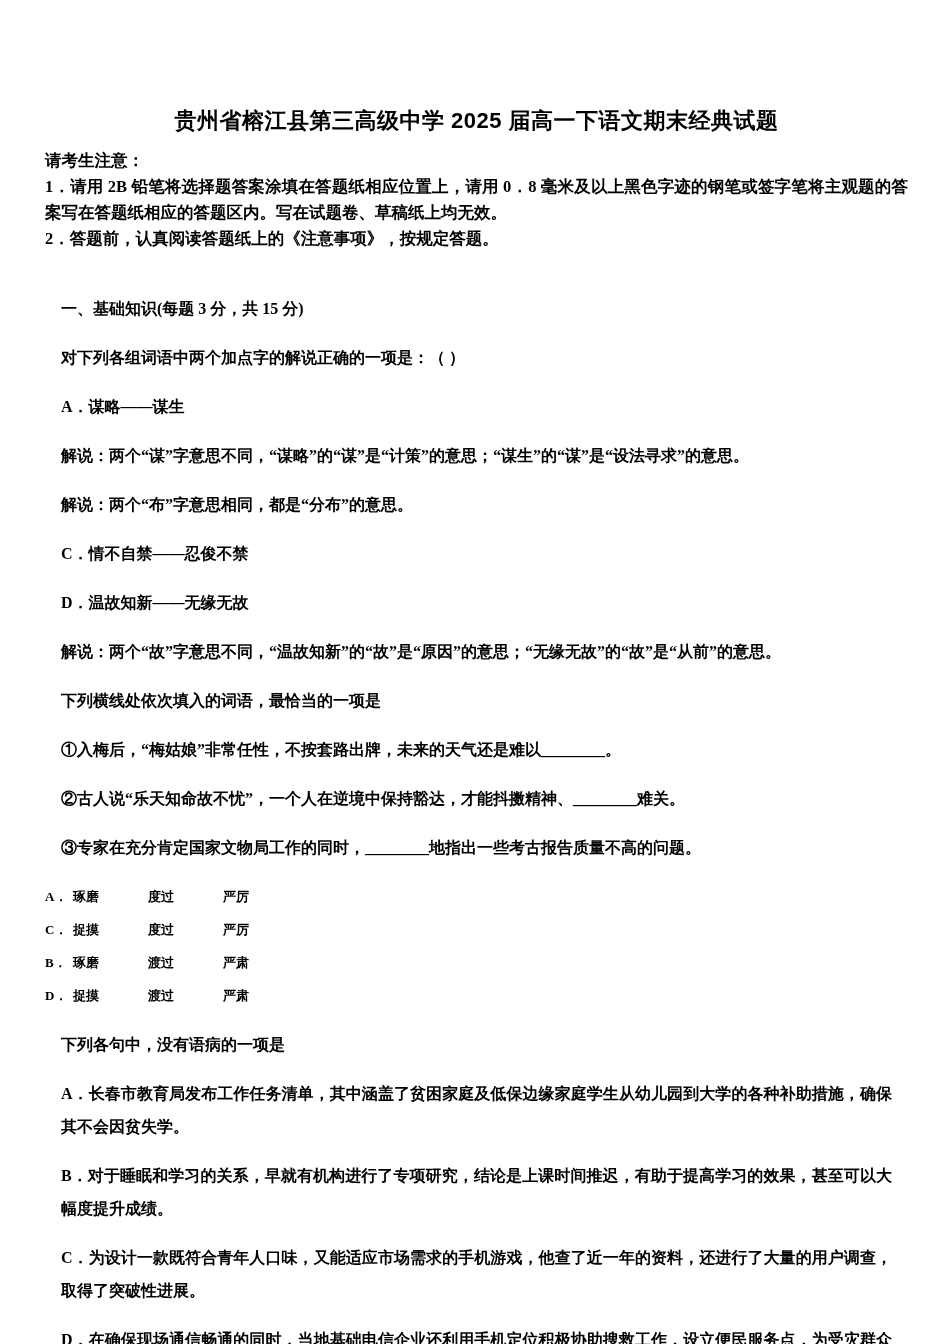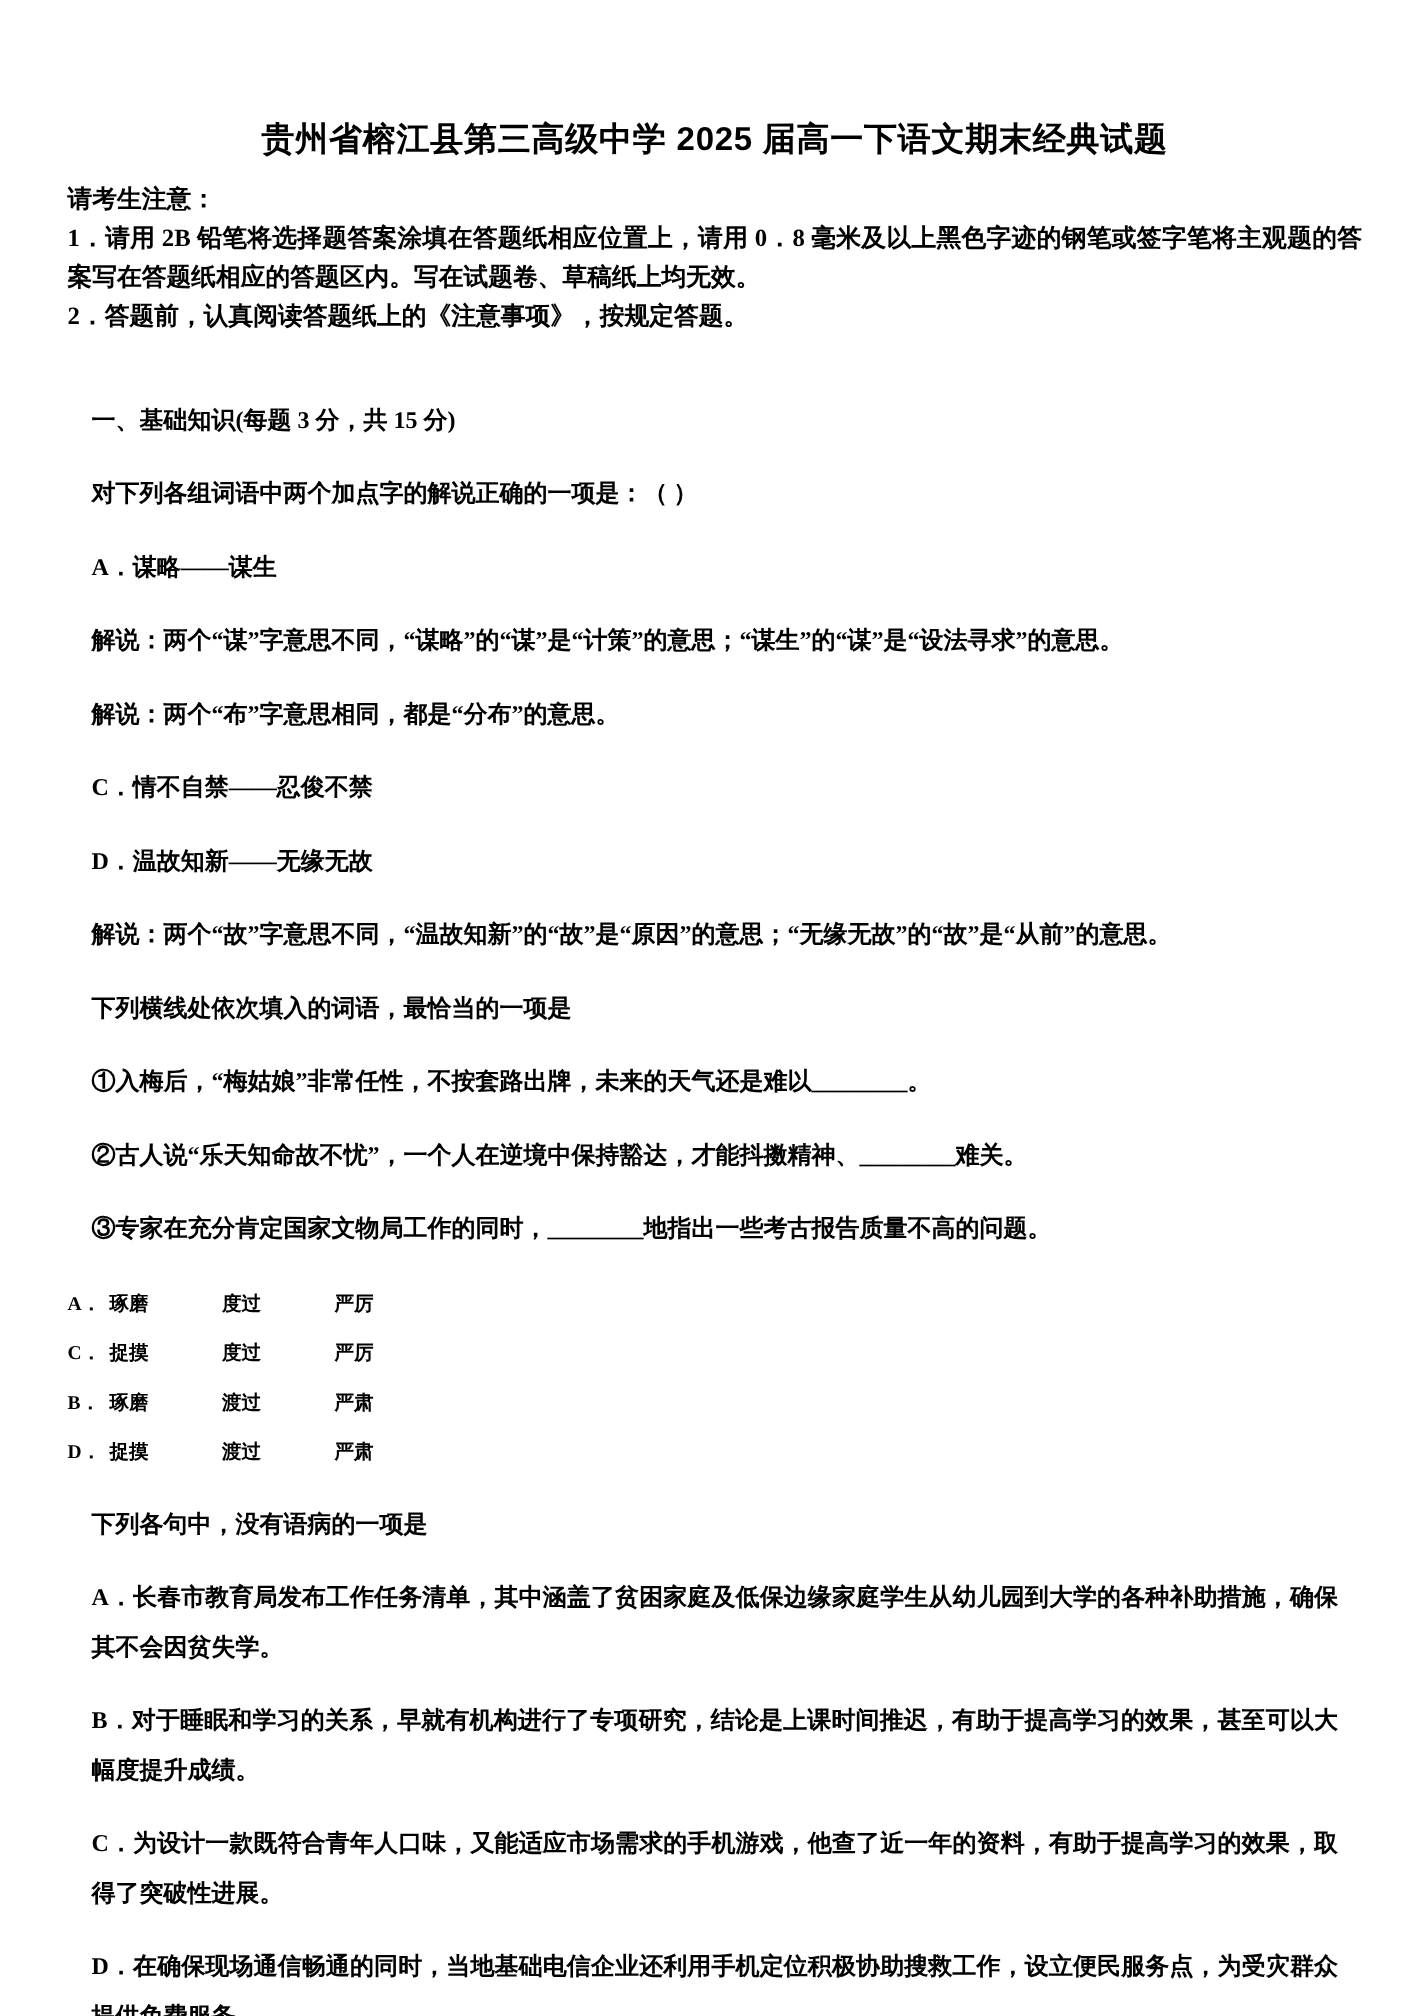--- a/index.html
+++ b/index.html
@@ -5,21 +5,21 @@
   html, body {
     margin: 0;
     padding: 0;
     background: #ffffff;
   }
   .page {
     position: relative;
     width: 950px;
     height: 1344px;
     box-sizing: border-box;
-    padding: 78px 42px 0 45px;
+    padding: 106px 42px 0 45px;
     background: #ffffff;
     color: #000000;
     font-family: "Liberation Serif", serif;
     overflow: hidden;
   }
   .title {
     margin: 0 0 12px 0;
     font-size: 22px;
     line-height: 30px;
     font-weight: bold;
@@ -103,19 +103,19 @@
     <div class="word-row">
       <span class="opt-letter">B．</span><span class="opt-word">琢磨</span><span class="opt-word">渡过</span><span class="opt-word">严肃</span>
     </div>
     <div class="word-row">
       <span class="opt-letter">D．</span><span class="opt-word">捉摸</span><span class="opt-word">渡过</span><span class="opt-word">严肃</span>
     </div>
 
     <p>下列各句中，没有语病的一项是</p>
     <p>A．长春市教育局发布工作任务清单，其中涵盖了贫困家庭及低保边缘家庭学生从幼儿园到大学的各种补助措施，确保其不会因贫失学。</p>
     <p>B．对于睡眠和学习的关系，早就有机构进行了专项研究，结论是上课时间推迟，有助于提高学习的效果，甚至可以大幅度提升成绩。</p>
-    <p>C．为设计一款既符合青年人口味，又能适应市场需求的手机游戏，他查了近一年的资料，有助于提高学习的效果，取得了突破性进展。</p>
+    <p>C．为设计一款既符合青年人口味，又能适应市场需求的手机游戏，他查了近一年的资料，还进行了大量的用户调查，取得了突破性进展。</p>
     <p>D．在确保现场通信畅通的同时，当地基础电信企业还利用手机定位积极协助搜救工作，设立便民服务点，为受灾群众提供免费服务。</p>
 
     <p class="reading-prompt">阅读下面的文字，完成下列小题。</p>
   </div>
 
 </div>
 
 </body></html>

